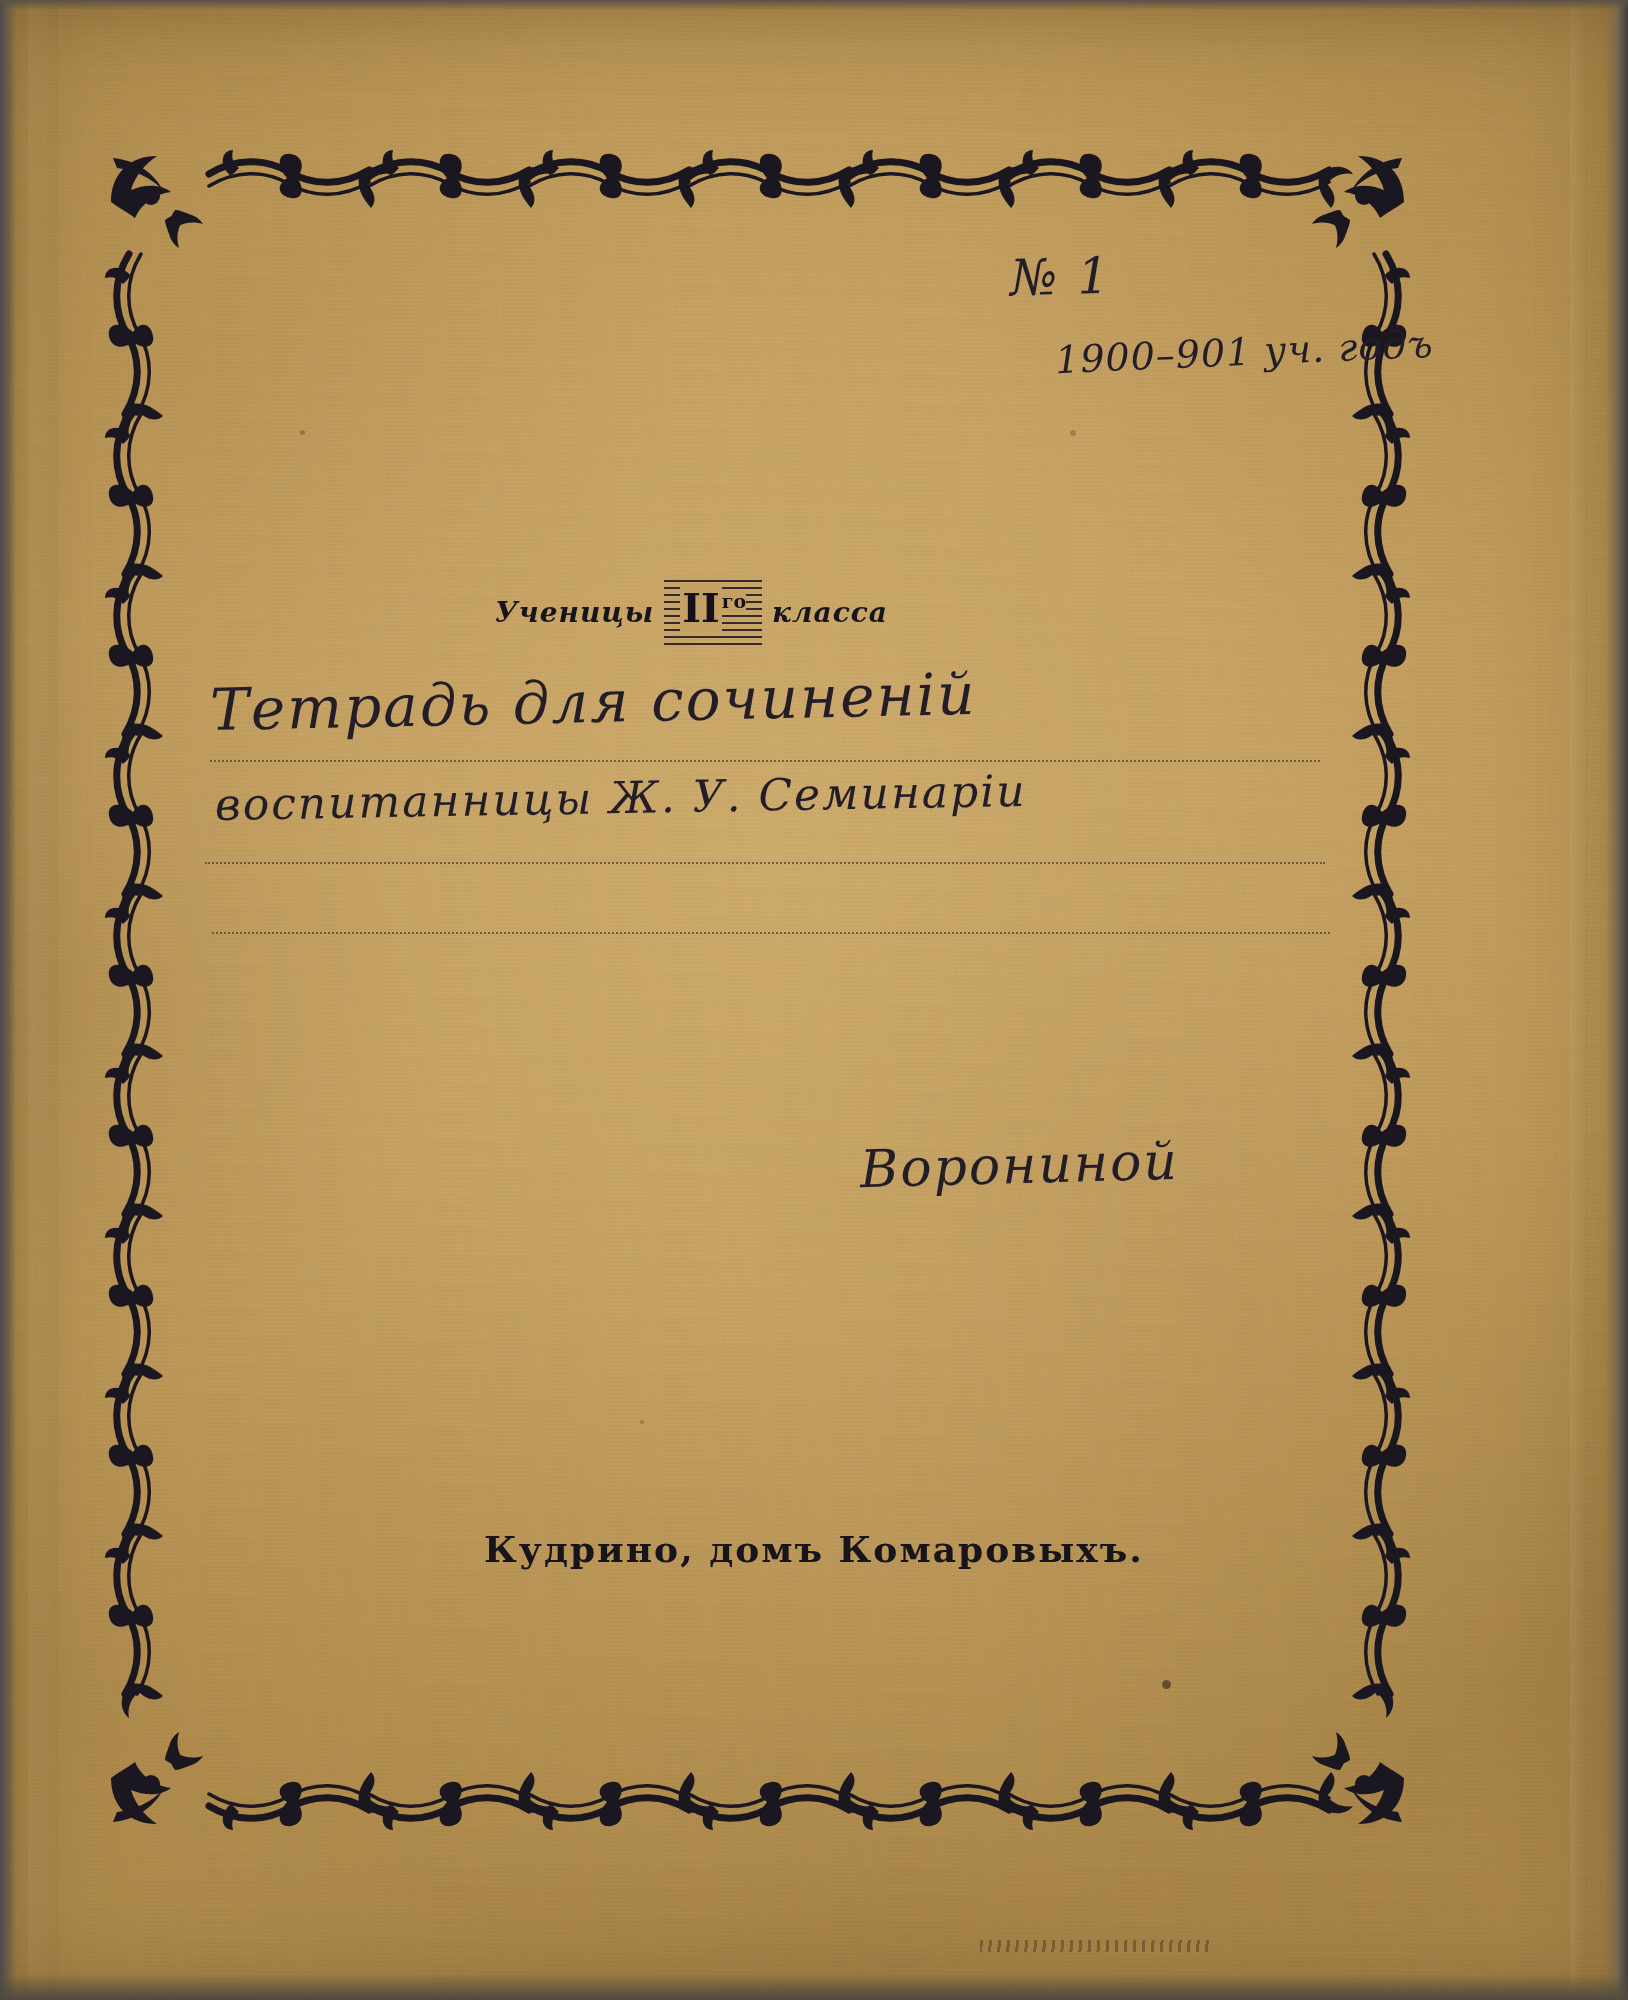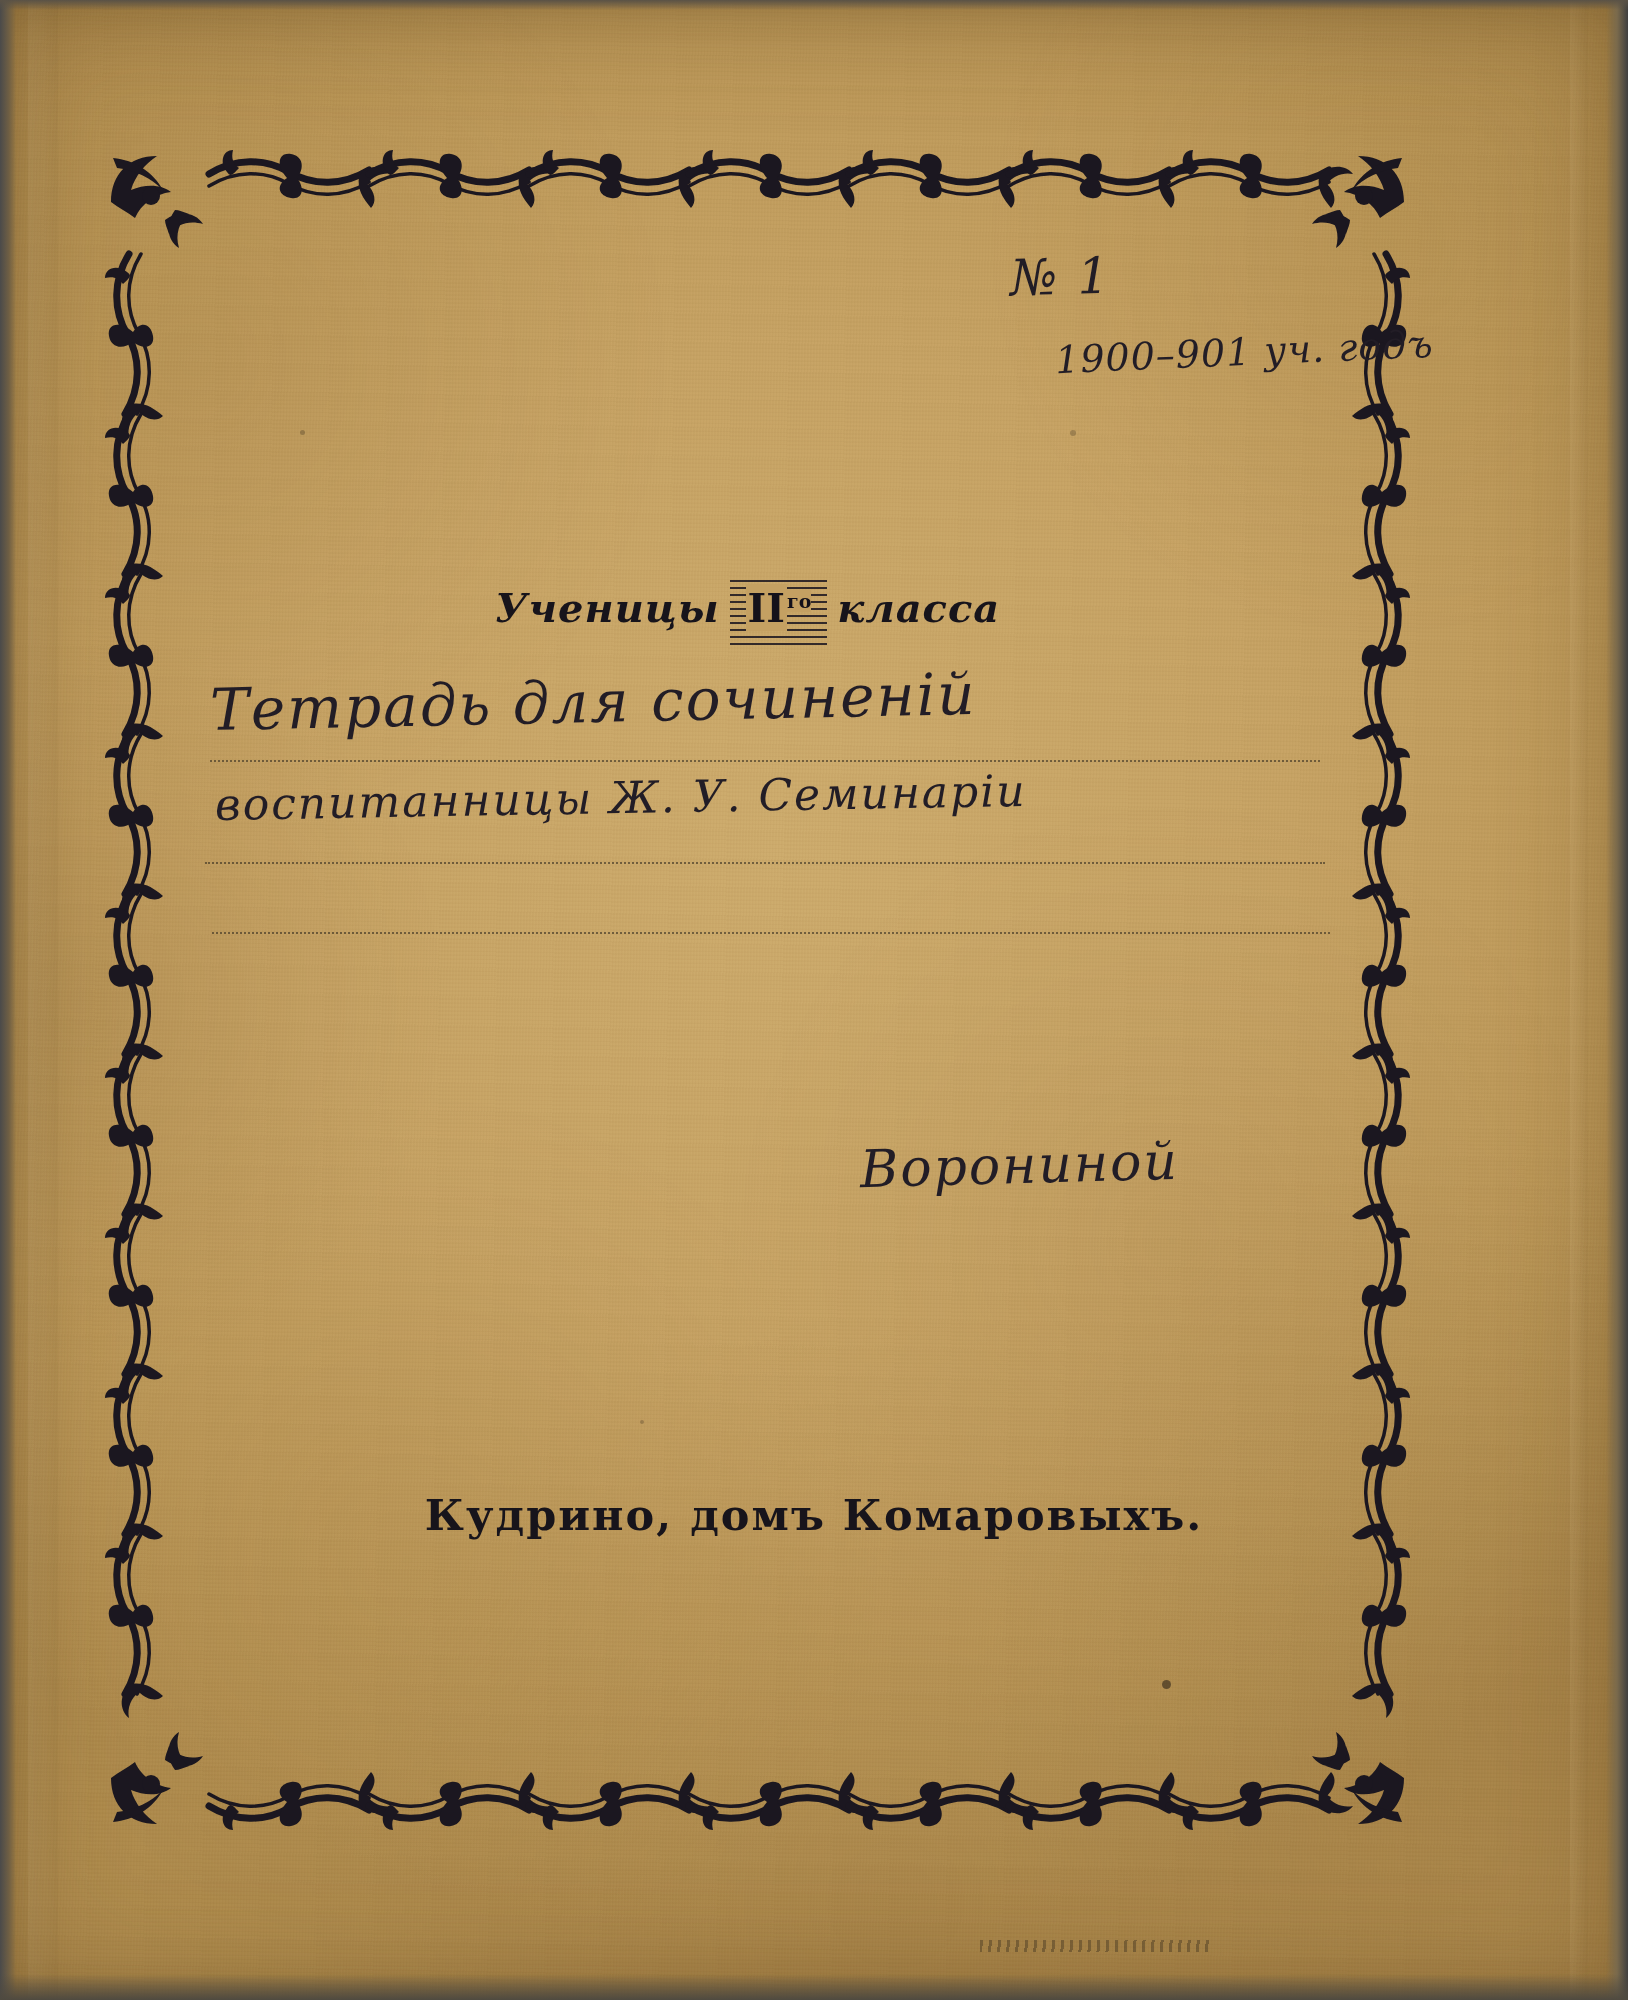--- a/index.html
+++ b/index.html
@@ -124,21 +124,21 @@
     left: 495px;
     top: 580px;
     display: flex;
     align-items: baseline;
     gap: 0px;
   }
   .blackletter {
     font-family: "DejaVu Serif", serif;
     font-weight: bold;
     font-style: italic;
-    font-size: 40px;
+    font-size: 28px;
     letter-spacing: 1px;
     color: #17141b;
   }
   .roman-box {
     position: relative;
     margin: 0 10px;
     padding: 4px 16px 15px 16px;
     color: #14111a;
     font-family: "DejaVu Serif", serif;
     font-weight: bold;
@@ -188,23 +188,24 @@
   }
   #publisher-name {
     font-family: "DejaVu Serif", serif;
     font-weight: bold;
     font-size: 46px;
     letter-spacing: 7px;
     color: #16131a;
     text-shadow: 0.5px 0 0 rgba(22,19,26,.9);
   }
   #publisher-address {
+    margin-top: 38px;
     font-family: "DejaVu Serif", serif;
     font-weight: bold;
-    font-size: 43px;
+    font-size: 36px;
     letter-spacing: 2px;
     color: #17141b;
   }
 
   .speck {
     position: absolute;
     border-radius: 50%;
     background: rgba(35,28,20,.55);
   }
   .bottom-smudge {

